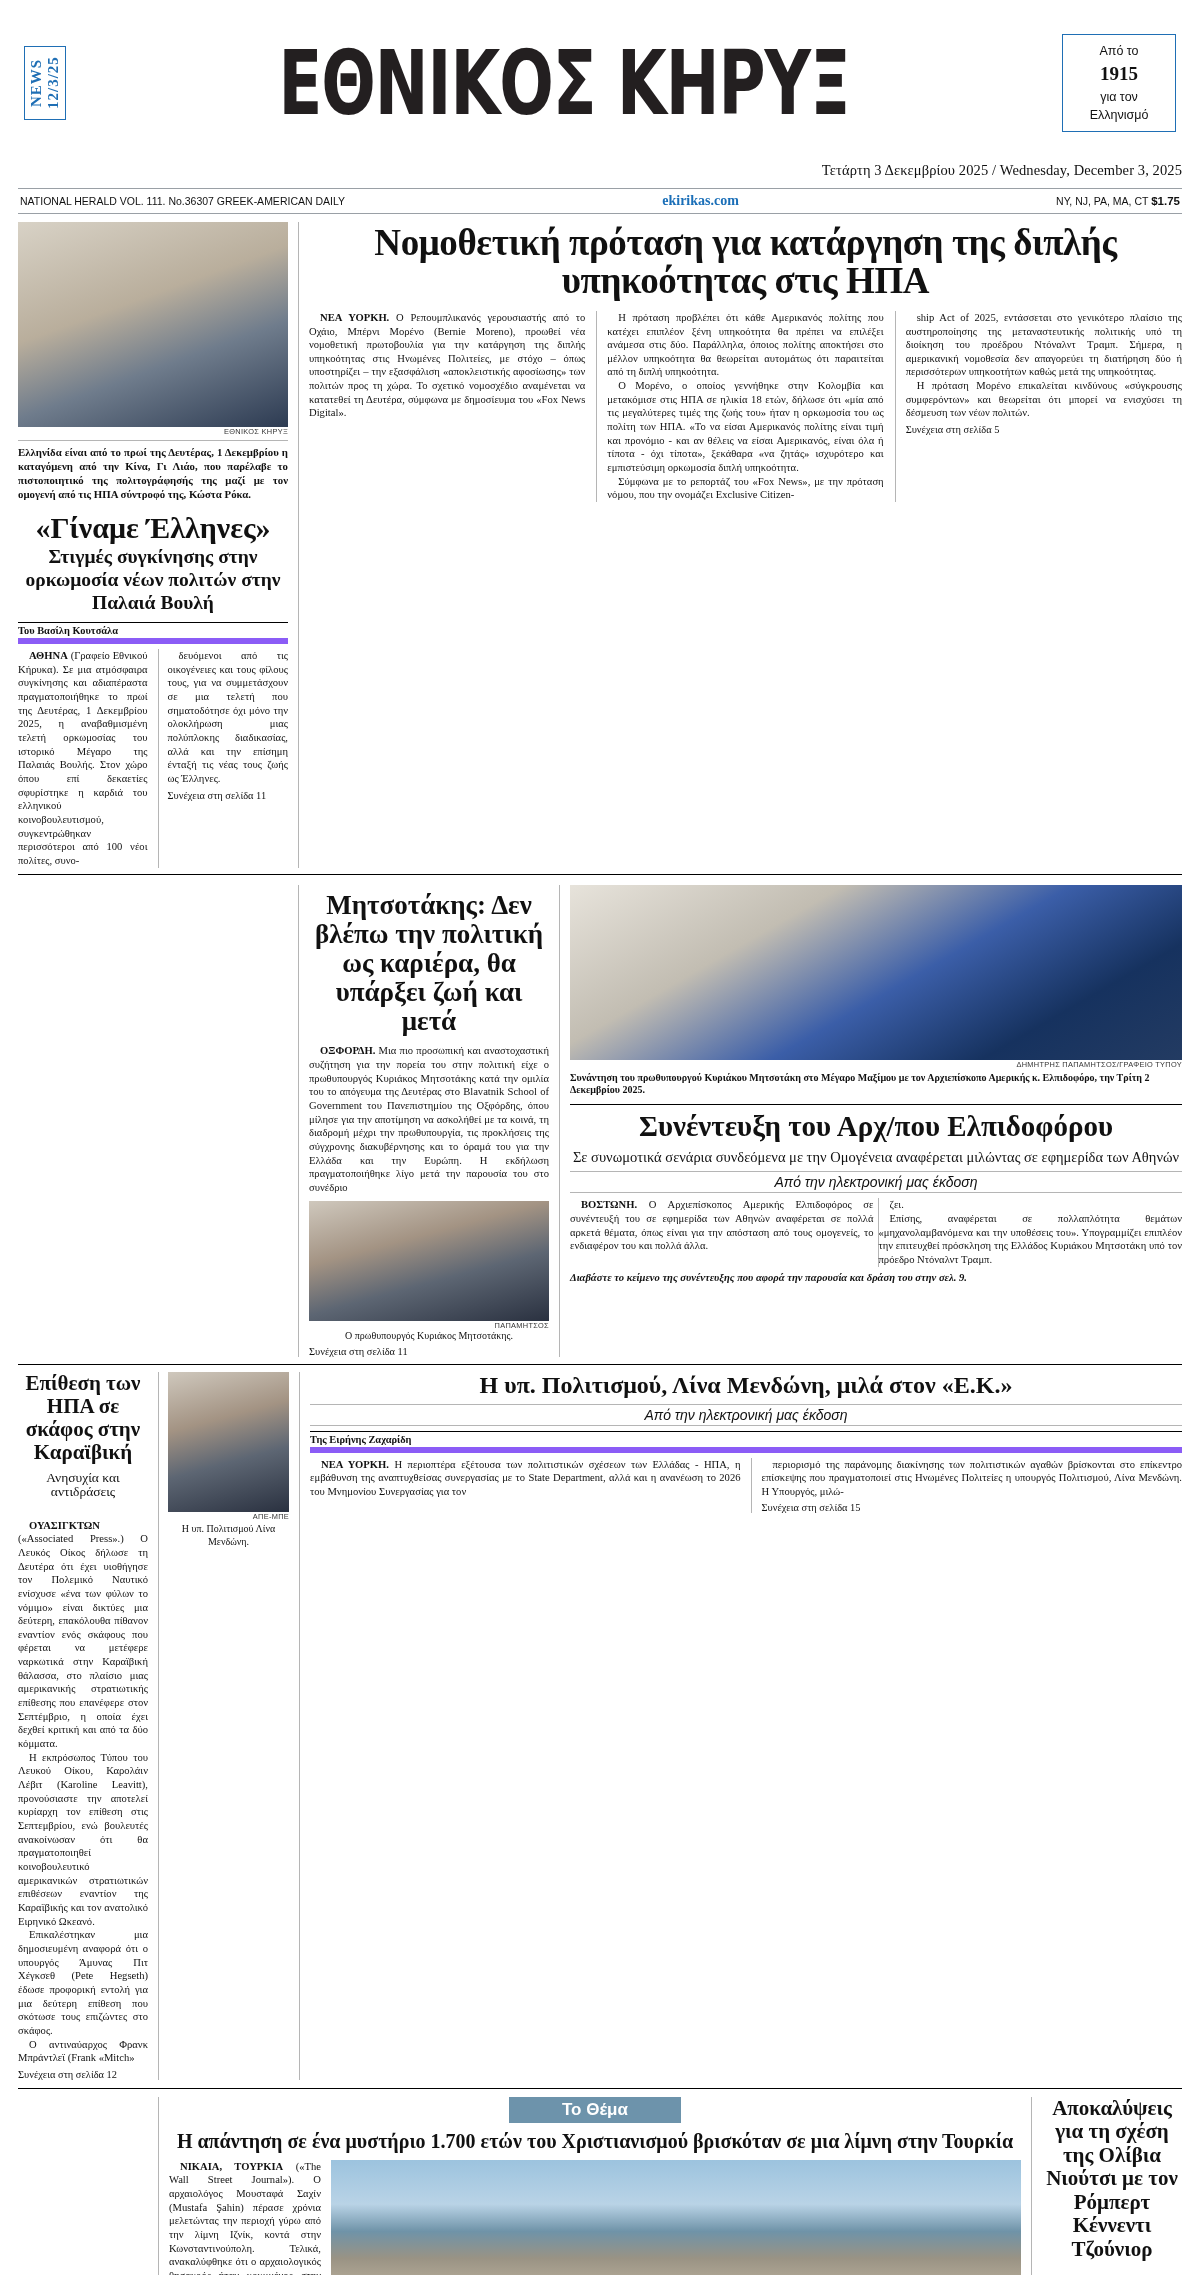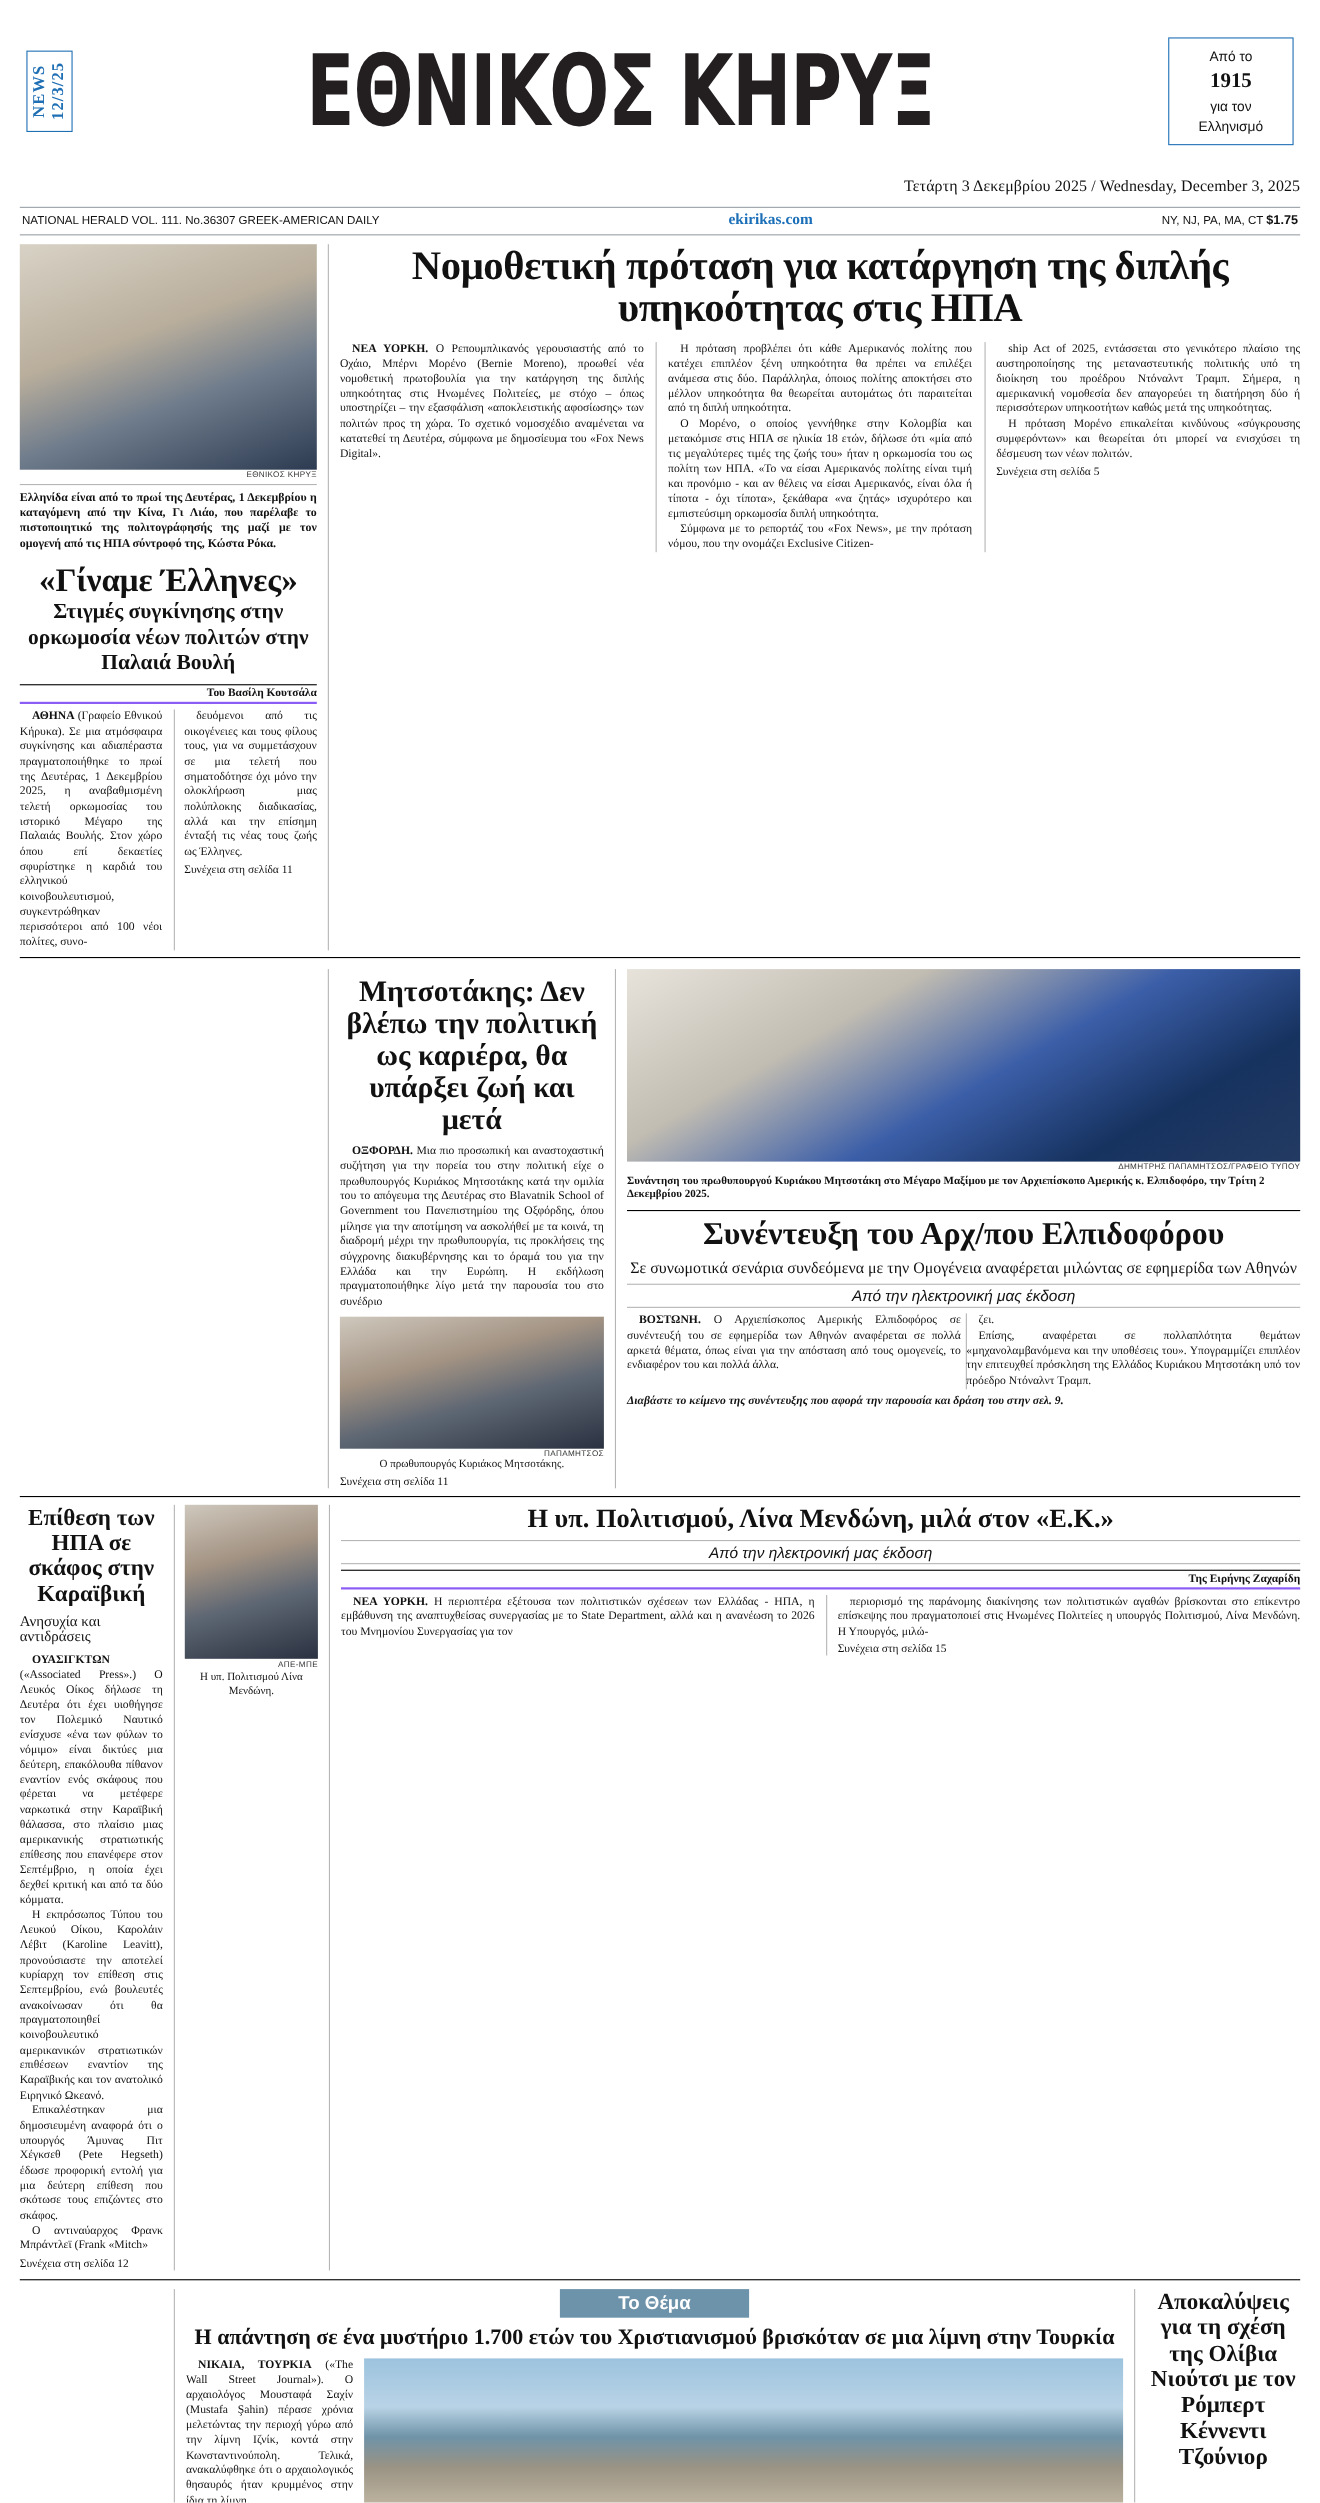--- a/index.html
+++ b/index.html
@@ -22,21 +22,21 @@
   .folio .price b{font-size:11.5px;}
 
   
   .rule{border-top:1px solid #000;}
   .hairline{border-top:1px solid #b5b5b5;}
   .vline{border-left:1px solid #b5b5b5;}
   .hl-serif{font-family:"Liberation Serif",serif;font-weight:bold;line-height:1.04;}
   .body-txt{font-size:10.6px;line-height:1.29;text-align:justify;hyphens:auto;}
   .body-txt b{font-weight:bold;}
   .cont{font-style:normal;font-size:10.4px;margin-top:4px;}
-  .byline{font-size:10.4px;font-weight:bold;border-top:1px solid #000;border-bottom:2px solid #8b5cf6;padding:2px 0;margin-bottom:5px;text-align:right;}
+  .byline{font-size:10.4px;font-weight:bold;border-top:1px solid #000;border-bottom:6px solid #8b5cf6;padding:2px 0;margin-bottom:5px;text-align:left;}
   .credit{font-family:"Liberation Sans",sans-serif;font-size:7.4px;text-align:right;color:#333;letter-spacing:.3px;}
   .capt{font-size:10px;line-height:1.25;text-align:center;}
   .kicker{font-family:"Liberation Sans",sans-serif;font-size:14px;text-align:center;font-style:italic;border-top:1px solid #b5b5b5;border-bottom:1px solid #b5b5b5;padding:2px 0;margin:5px 0;}
 
   
   .ph{position:relative;overflow:hidden;background:#cfd4d8;}
   .ph.office{background:linear-gradient(160deg,#d8d2c6 0%,#b9ae9c 40%,#6f7c8c 65%,#2d3b52 100%);}
   .ph.handshake{background:linear-gradient(150deg,#e7e3db 0%,#c2bdb2 30%,#3b5ea8 55%,#16325f 78%,#233b62 100%);}
   .ph.portrait{background:linear-gradient(165deg,#cfc8bd 0%,#a39383 35%,#5d6673 62%,#2a3140 100%);}
   .ph.lake{background:linear-gradient(180deg,#9cc3de 0%,#b9d3e6 26%,#6f93a8 42%,#9a9384 58%,#bdb39f 78%,#8e8877 100%);}
@@ -169,21 +169,21 @@
         <div class="body-txt" style="font-style:italic;font-weight:bold;margin-top:4px;">Διαβάστε το κείμενο της συνέντευξης που αφορά την παρουσία και δράση του στην σελ. 9.</div>
       </div>
     </div>
   </div>
 
   <div class="rule" style="margin:7px 0 0;"></div>
 
   <div style="display:flex;gap:10px;margin-top:7px;">
     <div style="width:130px;">
       <div class="hl-serif" style="font-size:21px;text-align:center;line-height:1.1;">Επίθεση των ΗΠΑ σε σκάφος στην Καραϊβική</div>
-      <div class="hl-serif" style="font-size:13.5px;text-align:left;font-weight:normal;margin:6px 0 8px;">Ανησυχία και αντιδράσεις</div>
+      <div class="hl-serif" style="font-size:13.5px;text-align:center;font-weight:normal;margin:6px 0 20px;">Ανησυχία και αντιδράσεις</div>
       <div class="body-txt">
           <span style="display:block;text-indent:11px;"><b>ΟΥΑΣΙΓΚΤΩΝ</b> («Associated Press».) Ο Λευκός Οίκος δήλωσε τη Δευτέρα ότι έχει υιοθήγησε τον Πολεμικό Ναυτικό ενίσχυσε «ένα των φύλων το νόμιμο» είναι δικτύες μια δεύτερη, επακόλουθα πίθανον εναντίον ενός σκάφους που φέρεται να μετέφερε ναρκωτικά στην Καραϊβική θάλασσα, στο πλαίσιο μιας αμερικανικής στρατιωτικής επίθεσης που επανέφερε στον Σεπτέμβριο, η οποία έχει δεχθεί κριτική και από τα δύο κόμματα.</span>
           <span style="display:block;text-indent:11px;">Η εκπρόσωπος Τύπου του Λευκού Οίκου, Καρολάιν Λέβιτ (Karoline Leavitt), προνούσιαστε την αποτελεί κυρίαρχη τον επίθεση στις Σεπτεμβρίου, ενώ βουλευτές ανακοίνωσαν ότι θα πραγματοποιηθεί κοινοβουλευτικό αμερικανικών στρατιωτικών επιθέσεων εναντίον της Καραϊβικής και τον ανατολικό Ειρηνικό Ωκεανό.</span>
           <span style="display:block;text-indent:11px;">Επικαλέστηκαν μια δημοσιευμένη αναφορά ότι ο υπουργός Άμυνας Πιτ Χέγκσεθ (Pete Hegseth) έδωσε προφορική εντολή για μια δεύτερη επίθεση που σκότωσε τους επιζώντες στο σκάφος.</span>
           <span style="display:block;text-indent:11px;">Ο αντιναύαρχος Φρανκ Μπράντλεϊ (Frank «Mitch»</span>
         </div>
       <div class="cont">Συνέχεια στη σελίδα 12</div>
     </div>
 
     <div style="width:130px;" class="vline">

